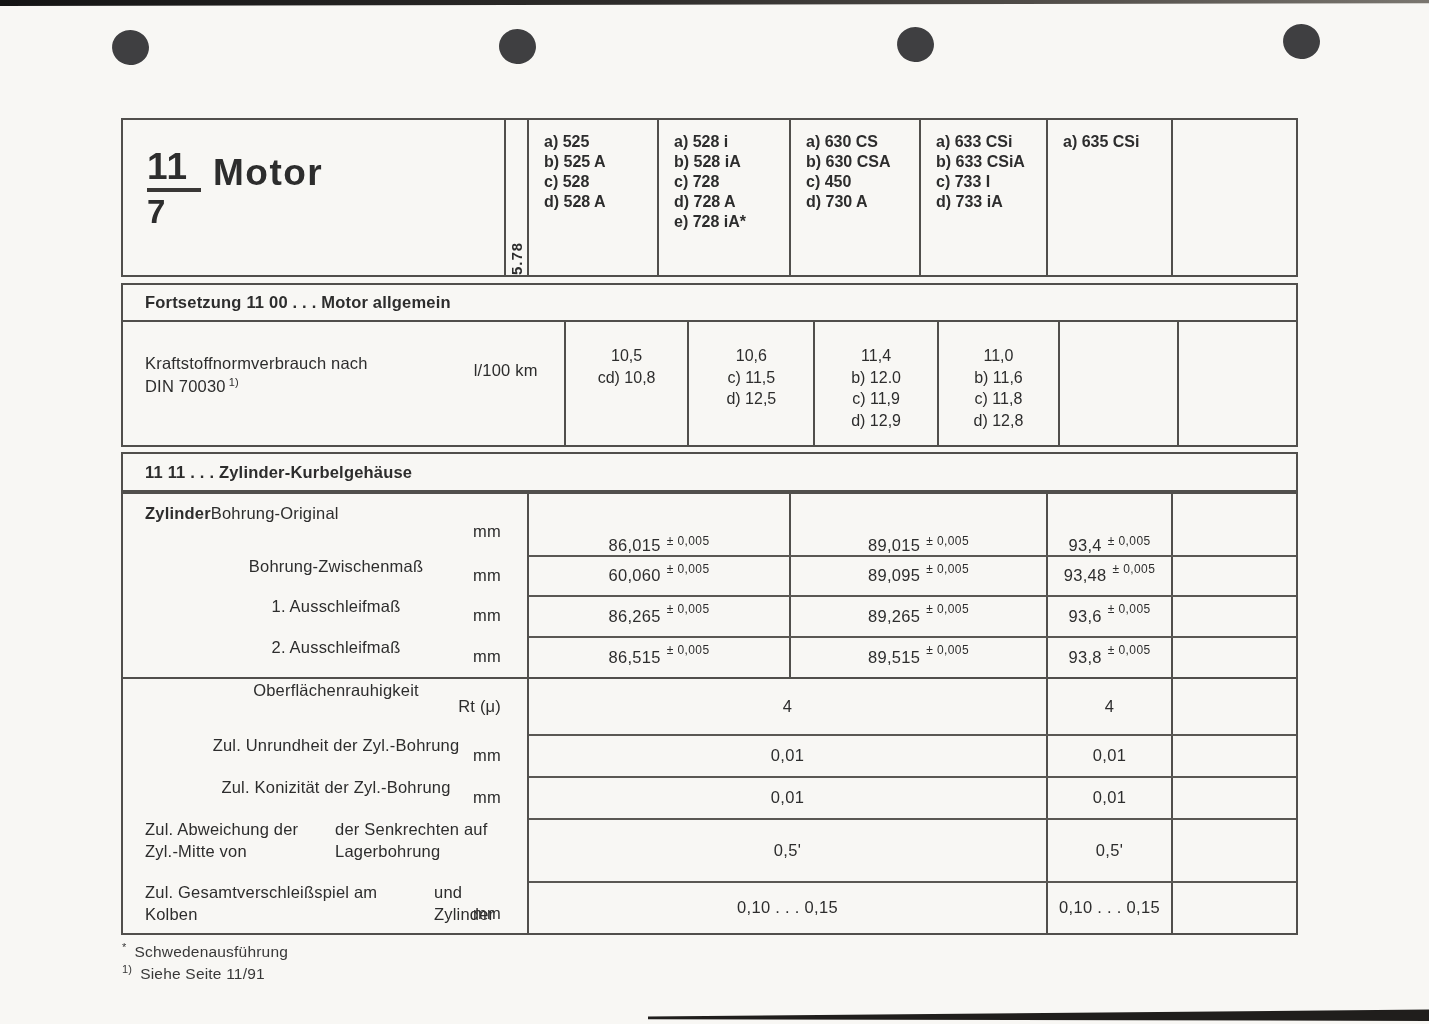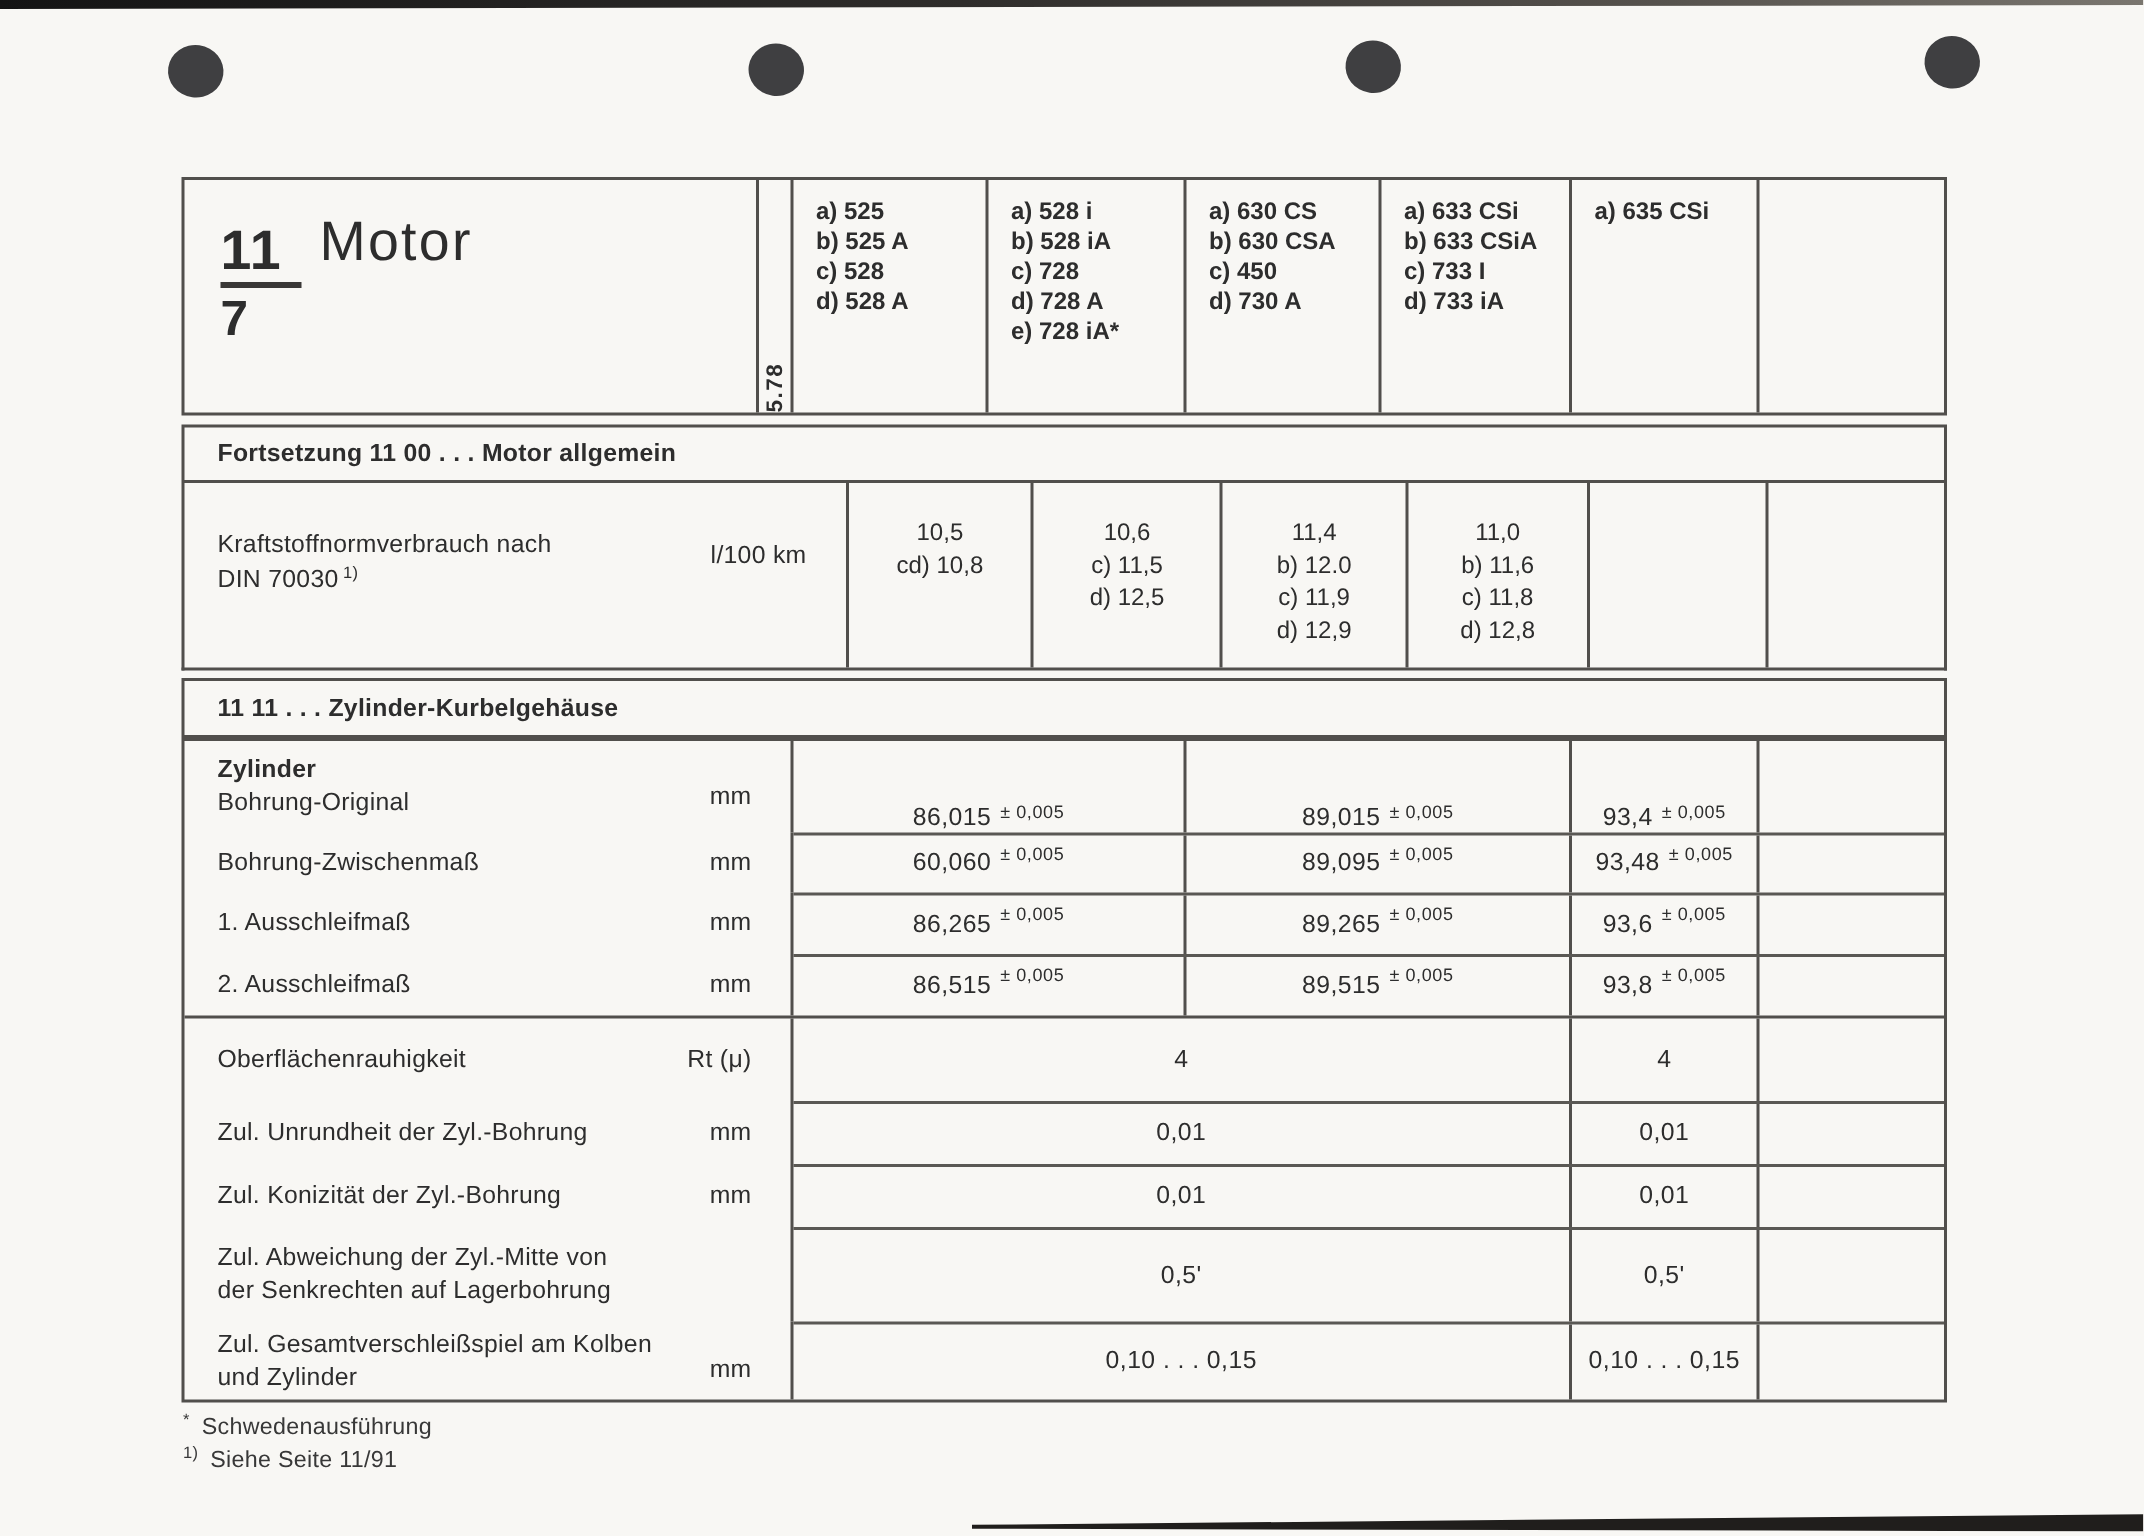--- a/index.html
+++ b/index.html
@@ -19,21 +19,21 @@
     clip-path:polygon(0 58%,100% 4%,100% 92%,0 78%)}
   .hole{position:absolute;width:37px;height:35px;background:#3f3f41;border-radius:50%;transform:rotate(8deg)}
 
   
   .header-box{display:flex;align-items:stretch}
   .h-motor{width:383px;box-sizing:border-box;border-right:2px solid #514f4c;position:relative}
   .frac{position:absolute;left:24px;top:28px;width:54px;text-align:left}
   .frac .num{font-size:37px;font-weight:bold;line-height:38px;letter-spacing:1px}
   .frac .rule{display:block;height:4px;background:#3a3836;margin:2px 0 3px}
   .frac .den{font-size:33px;font-weight:bold;line-height:34px}
-  .h-title{position:absolute;left:90px;top:20px;font-size:37px;font-weight:normal;letter-spacing:1.5px}
+  .h-title{position:absolute;left:90px;top:32px;font-size:37px;font-weight:bold;letter-spacing:1.5px}
   .h-ver{width:23px;box-sizing:border-box;border-right:2px solid #514f4c;display:flex;justify-content:center;padding-top:62px}
   .vert-text{writing-mode:vertical-rl;transform:rotate(180deg);font-weight:bold;font-size:15px;letter-spacing:1px;white-space:nowrap}
   .h-col{box-sizing:border-box;border-right:2px solid #514f4c;padding:12px 0 0 15px;
     font-weight:bold;font-size:16px;line-height:20px;white-space:nowrap}
   .h-col:last-child{border-right:none}
 
   
   .band{display:flex;align-items:center;padding-left:22px;font-weight:bold;font-size:16.5px;letter-spacing:.2px}
 
   
@@ -42,21 +42,21 @@
     padding:30px 0 0 22px;font-size:16.5px;line-height:23px;letter-spacing:.2px}
   .cons-col{box-sizing:border-box;border-right:2px solid #514f4c;text-align:center;
     padding-top:23px;font-size:16px;line-height:21.5px}
   .cons-col:last-child{border-right:none}
   .unit-abs{position:absolute;right:26px;font-size:16.5px}
 
   
   .spec{display:flex;flex-direction:column}
   .srow{display:flex;box-sizing:border-box;align-items:stretch}
   .srow .lbl{width:406px;box-sizing:border-box;border-right:2px solid #514f4c;position:relative;
-    display:flex;flex-direction:column;justify-content:center;padding-left:22px;
+    display:flex;flex-direction:row;justify-content:center;padding-left:22px;
     font-size:16.5px;line-height:22px;letter-spacing:.2px}
   .lbl-bold{font-weight:bold}
   .vals{flex:1;display:flex;box-sizing:border-box}
   .vals.sep{border-top:2px solid #5a5854}
   .srow.group-sep{border-top:2px solid #514f4c}
   .vc{box-sizing:border-box;display:flex;align-items:center;justify-content:center;font-size:16.5px;letter-spacing:.3px}
   .vc.br{border-right:2px solid #514f4c}
   .tol{font-size:12px;margin-left:6px;position:relative;top:-7px;letter-spacing:.4px;white-space:nowrap}
   .r1 .lbl{justify-content:flex-start;padding-top:8px}
   .r1 .vc{align-items:flex-end;}

